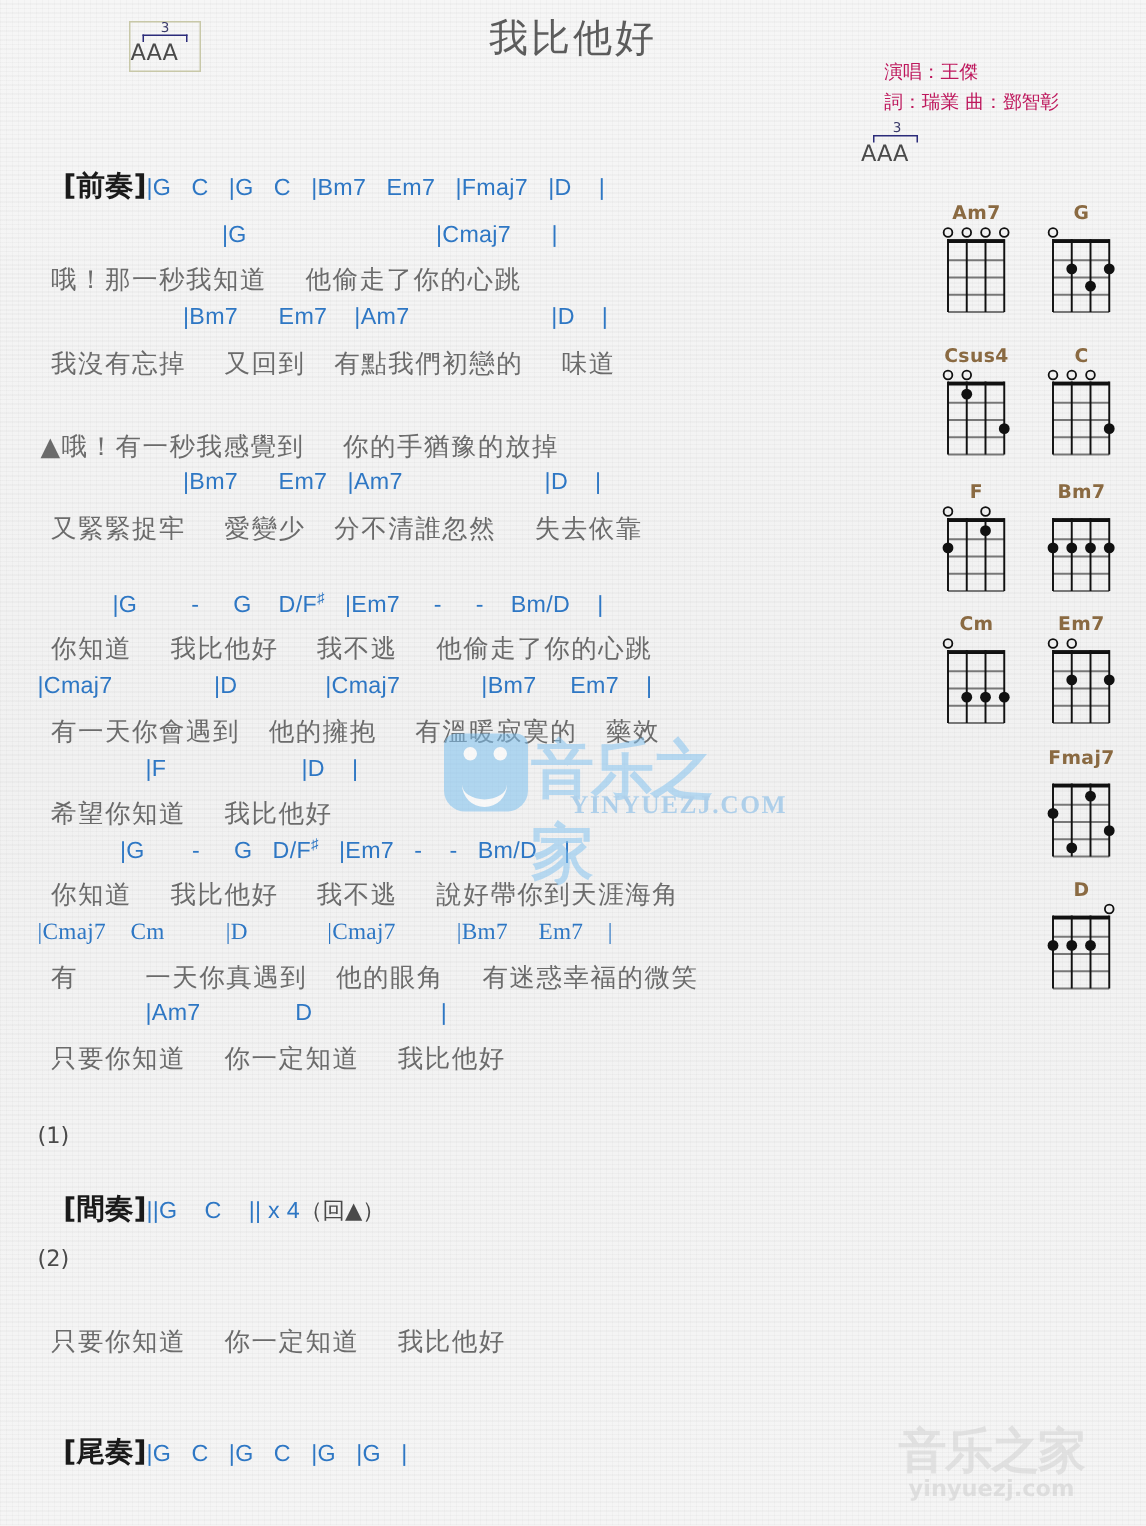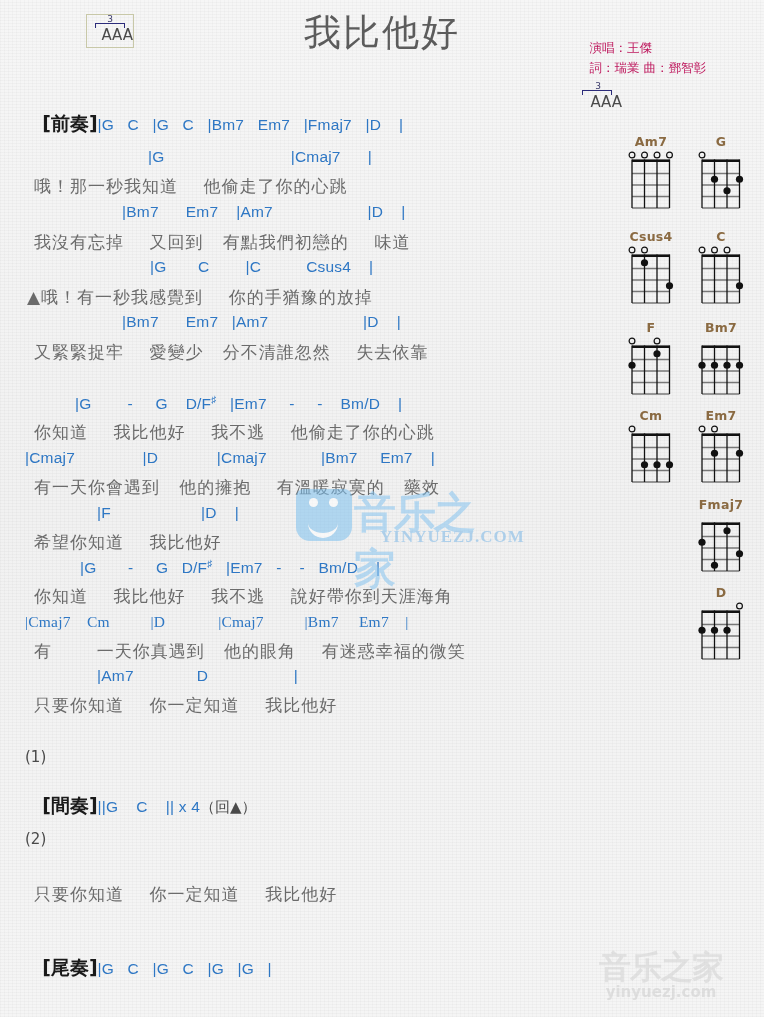--- a/index.html
+++ b/index.html
@@ -19,21 +19,21 @@
       repeating-linear-gradient(90deg, rgba(0,0,0,0.018) 0px, rgba(0,0,0,0.018) 1px, rgba(255,255,255,0) 1px, rgba(255,255,255,0) 4px),
       linear-gradient(180deg, #f6f6f6 0%, #f1f1f1 50%, #f5f5f5 100%);
     pointer-events: none;
   }
   .sheet { position: absolute; inset: 0; }
 
   
   .song-title {
     position: absolute; left: 0; right: 0; top: 8px;
     text-align: center;
-    font-size: 37px; color: #5c5c5c; letter-spacing: 2px;
+    font-size: 26px; color: #5c5c5c; letter-spacing: 2px;
     font-family: "DejaVu Sans", "Liberation Sans", sans-serif;
   }
   .credits {
     position: absolute; right: 58px; top: 38px;
     text-align: left; color: #be185d; font-size: 12.5px; line-height: 20px;
     font-family: "DejaVu Sans", "Liberation Sans", sans-serif;
   }
 
   
   .strum {
@@ -45,21 +45,21 @@
     position: absolute; top: -1px; left: 0; right: 0;
     text-align: center; font-size: 9px; color: #3a3a6a;
     font-family: "DejaVu Sans", sans-serif;
   }
   .strum .bracket {
     position: absolute; top: 8px; left: 8px; width: 30px; height: 5px;
     border: 1.4px solid #2b2b7a; border-bottom: none;
   }
   .strum .aaa {
     position: absolute; top: 11px; left: 0; right: 0;
-    text-align: right; font-size: 15px; color: #4a4a4a; letter-spacing: 0px;
+    text-align: left; font-size: 15px; color: #4a4a4a; letter-spacing: 0px;
     font-family: "DejaVu Sans", sans-serif;
   }
 
   
   .line { position: absolute; white-space: pre; font-size: 15.5px; }
   .chordline {
     color: #2e77c4; font-weight: 500; letter-spacing: 0.2px;
     font-family: "Liberation Sans", "DejaVu Sans", sans-serif;
   }
   .chordline sup { font-size: 10px; vertical-align: super; }
@@ -157,21 +157,20 @@
   <div class="line" style="left:25px; top:93px;">
     <span class="sectionlabel">[前奏]</span><span class="chordline">|G   C   |G   C   |Bm7   Em7   |Fmaj7   |D    |</span>
   </div>
 
   <div class="line chordline" style="left:148px; top:148px;text-align:right;">|G                            |Cmaj7      |</div>
   <div class="line lyricline" style="left:34px; top:175px;">哦！那一秒我知道    他偷走了你的心跳</div>
 
   <div class="line chordline" style="left:122px; top:203px;">|Bm7      Em7    |Am7                     |D    |</div>
   <div class="line lyricline" style="left:34px; top:231px;">我沒有忘掉    又回到   有點我們初戀的    味道</div>
 
-  <div class="line chordline" style="left:150px; top:258px;">|G       C        |C          Csus4    |</div>
   <div class="line lyricline" style="left:27px; top:286px;">▲哦！有一秒我感覺到    你的手猶豫的放掉</div>
 
   <div class="line chordline" style="left:122px; top:313px;">|Bm7      Em7   |Am7                     |D    |</div>
   <div class="line lyricline" style="left:34px; top:341px;">又緊緊捉牢    愛變少   分不清誰忽然    失去依靠</div>
 
   <div class="line chordline" style="left:75px; top:394px;">|G        -     G    D/F<sup>♯</sup>   |Em7     -     -    Bm/D    |</div>
   <div class="line lyricline" style="left:34px; top:421px;">你知道    我比他好    我不逃    他偷走了你的心跳</div>
 
   <div class="line chordline" style="left:25px; top:449px;">|Cmaj7               |D             |Cmaj7            |Bm7     Em7    |</div>
   <div class="line lyricline" style="left:34px; top:476px;">有一天你會遇到   他的擁抱    有溫暖寂寞的   藥效</div>

